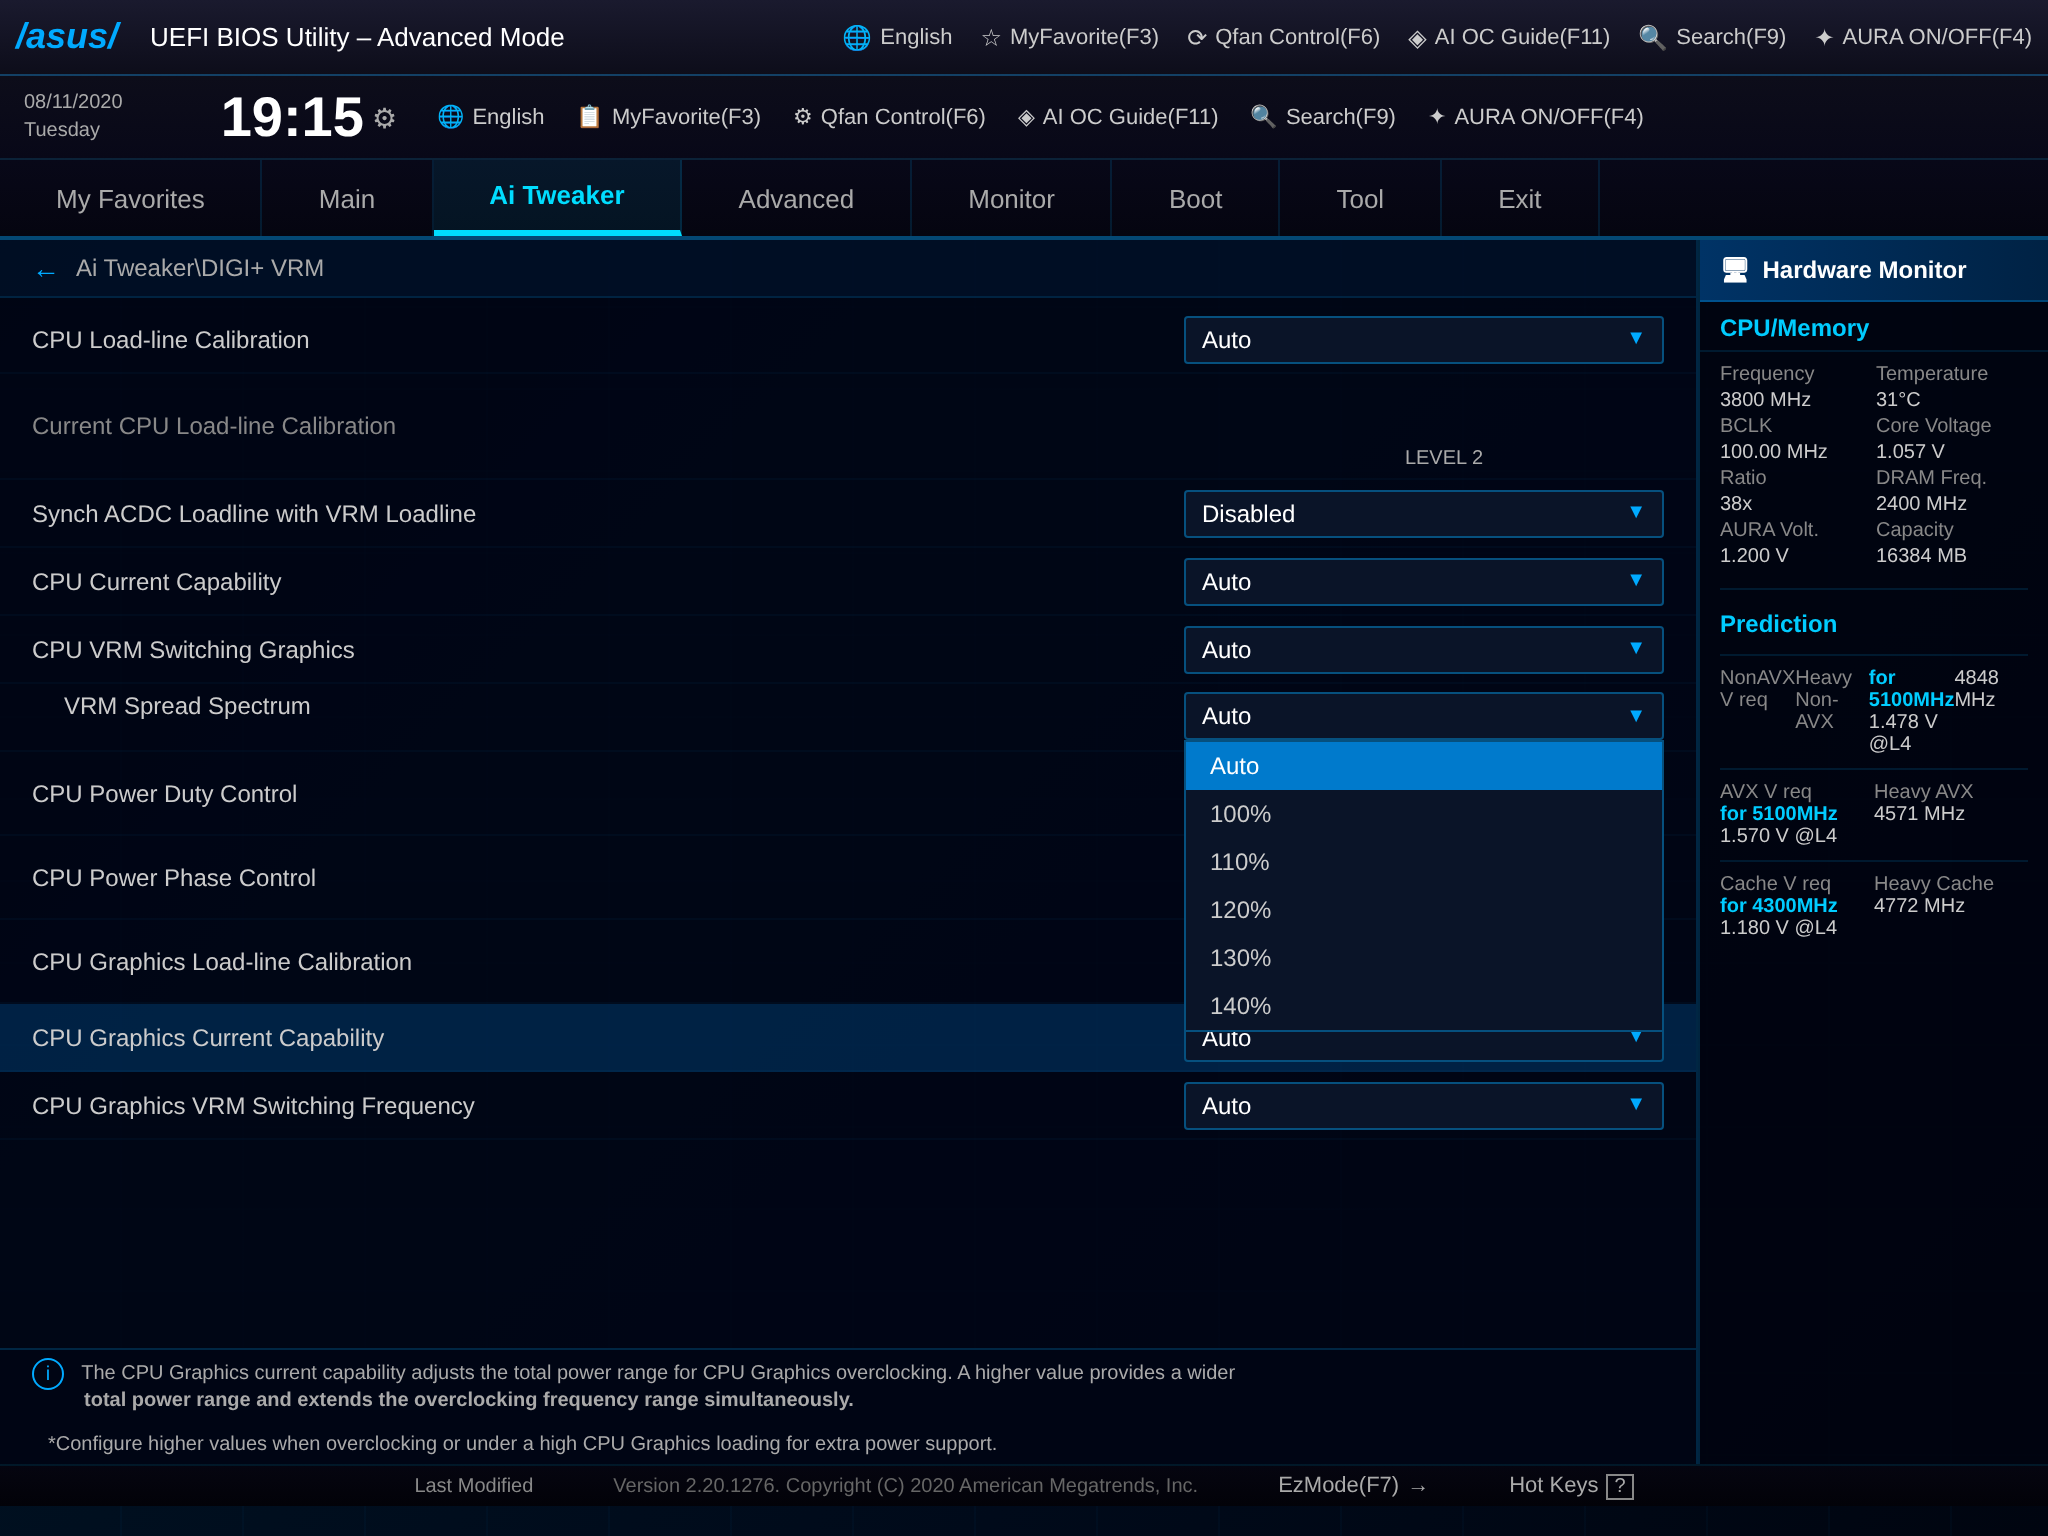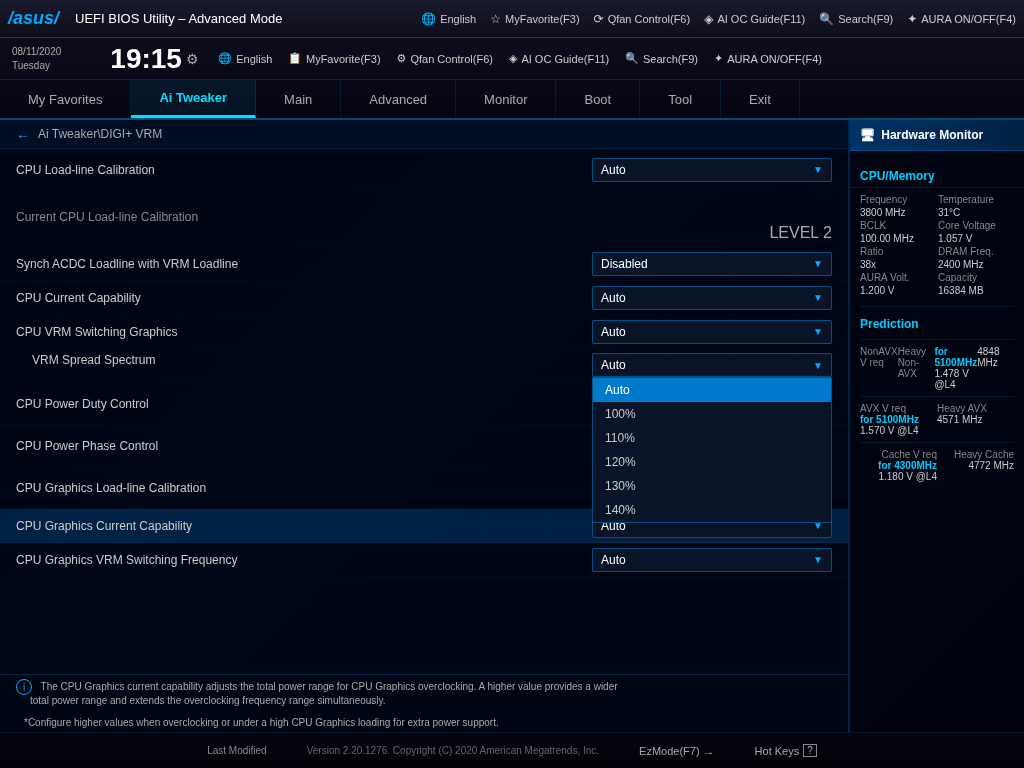--- a/index.html
+++ b/index.html
@@ -190,23 +190,23 @@
     }
     .setting-label {
       flex: 1;
       color: #cccccc;
       font-size: 12px;
     }
     .setting-label.sub { padding-left: 16px; }
     .setting-label.muted { color: #888888; }
     .setting-value-text {
       color: #aaaaaa;
-      font-size: 16px;
+      font-size: 10px;
       min-width: 220px;
-      text-align: right;
+      text-align: center;
       margin-top: 33px;
     }
 
     .dropdown {
       width: 240px;
       background: #0a1428;
       border: 1px solid #00aaff66;
       border-radius: 2px;
       color: #ffffff;
       font-size: 12px;
@@ -258,21 +258,21 @@
       font-weight: bold;
       display: flex;
       align-items: center;
       gap: 6px;
       border-bottom: 1px solid #00aaff44;
     }
     .section-title {
       color: #00ccff;
       font-size: 12px;
       font-weight: bold;
-      padding: 18px 10px 4px;
+      padding: 6px 10px 4px;
       border-bottom: 1px solid #00aaff22;
     }
     .hw-grid {
       display: grid;
       grid-template-columns: 1fr 1fr;
       gap: 2px;
       padding: 6px 10px;
     }
     .hw-label {
       color: #888888;
@@ -322,21 +322,21 @@
       line-height: 15px;
       margin-right: 6px;
       vertical-align: middle;
     }
 
     
     .footer {
       position: relative;
       z-index: 10;
       background: linear-gradient(180deg, #050510 0%, #020208 100%);
-      height: 36px;
+      height: 21px;
       display: flex;
       align-items: center;
       justify-content: center;
       border-top: 1px solid #00aaff22;
       gap: 40px;
     }
     .footer-text {
       color: #888888;
       font-size: 10px;
     }
@@ -434,25 +434,25 @@
       <span>✦</span>
       <span>AURA ON/OFF(F4)</span>
     </div>
   </div>
 </div>
 
 <div class="nav">
   <div class="nav-tab">
     <span>My Favorites</span>
   </div>
+  <div class="nav-tab">
+    <span>Main</span>
+  </div>
   <div class="nav-tab active">
     <span>Ai Tweaker</span>
-  </div>
-  <div class="nav-tab">
-    <span>Main</span>
   </div>
   <div class="nav-tab">
     <span>Advanced</span>
   </div>
   <div class="nav-tab">
     <span>Monitor</span>
   </div>
   <div class="nav-tab">
     <span>Boot</span>
   </div>
@@ -560,21 +560,21 @@
           <span class="dropdown-arrow">▼</span>
         </div>
       </div>
 
     </div>
 
     <div class="info-bar">
       <span class="info-icon">i</span>
       <span>The CPU Graphics current capability adjusts the total power range for CPU Graphics overclocking. A higher value provides a wider</span>
       <br>
-      <span style="margin-left:14px;">total power range and extends the overclocking frequency range simultaneously.</span>
+      <span style="margin-left:26px;font-weight:bold;">total power range and extends the overclocking frequency range simultaneously.</span>
       <br><br>
       <span style="margin-left:8px;text-align:right;">*Configure higher values when overclocking or under a high CPU Graphics loading for extra power support.</span>
     </div>
   </div>
 
   <div class="right-panel">
     <div class="hw-monitor-title">
       <span>🖥</span>
       <span>Hardware Monitor</span>
     </div>
@@ -628,21 +628,21 @@
         <div style="display:flex;flex-direction:column;">
           <span class="pred-freq">for 5100MHz</span>
           <span class="hw-value">1.570 V @L4</span>
         </div>
         <div class="hw-value">4571 MHz</div>
       </div>
     </div>
 
     <div class="hw-divider"></div>
 
-    <div style="padding: 2px 10px; text-align: right;">
+    <div style="padding: 2px 10px;">
       <div style="display:grid;grid-template-columns:1fr 1fr;">
         <div class="hw-label">Cache V req</div>
         <div class="hw-label">Heavy Cache</div>
         <div style="display:flex;flex-direction:column;">
           <span class="pred-freq">for 4300MHz</span>
           <span class="hw-value">1.180 V @L4</span>
         </div>
         <div class="hw-value">4772 MHz</div>
       </div>
     </div>

